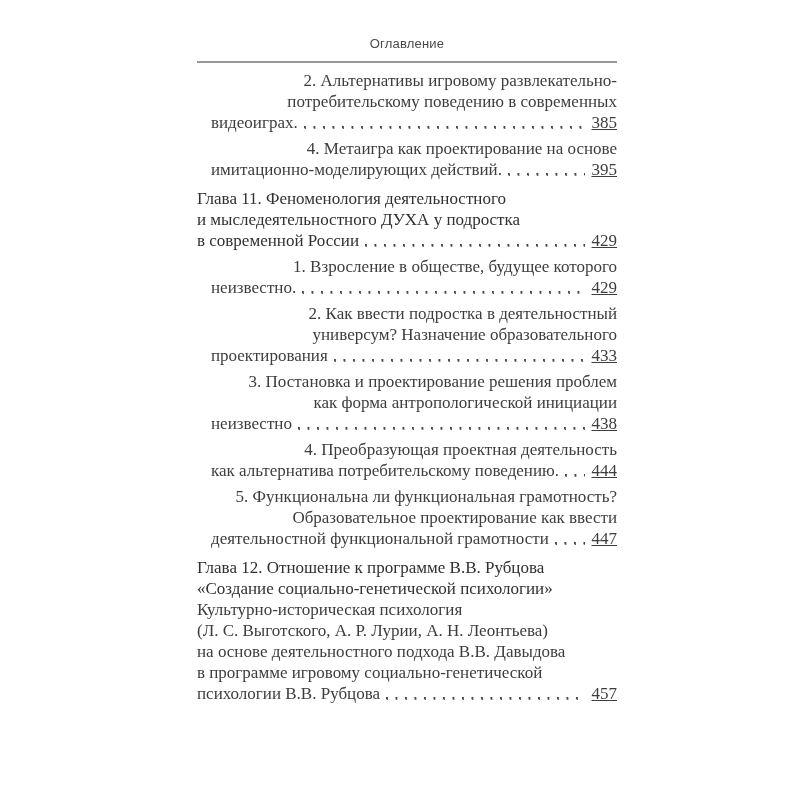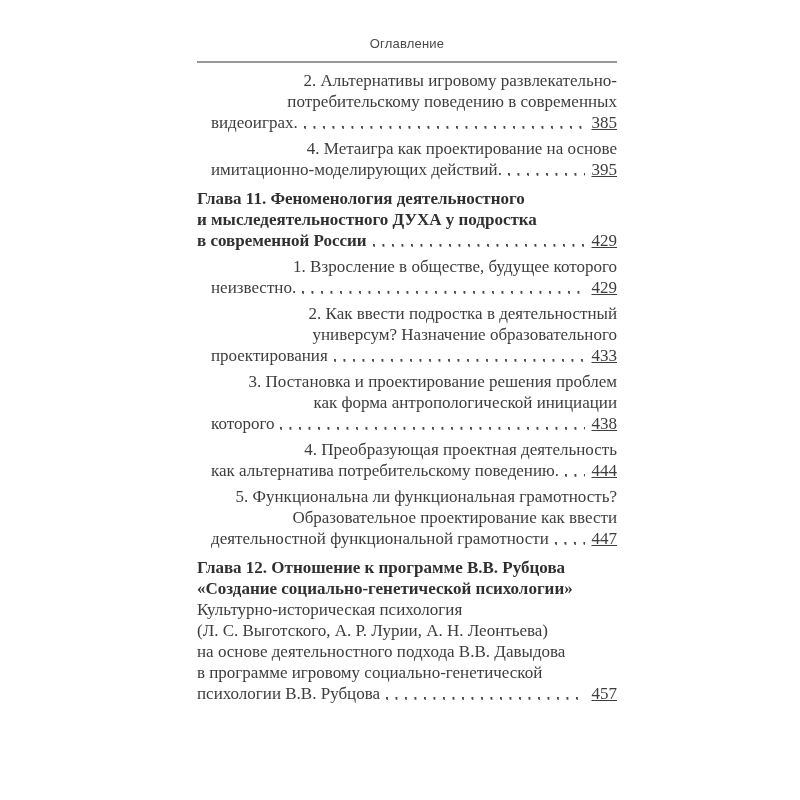--- a/index.html
+++ b/index.html
@@ -37,21 +37,21 @@
     margin-top: 7px;
     font-size: 17px;
     line-height: 21px;
     color: #3d3d3d;
   }
   .entry { margin-top: 5px; }
   .entry.chapter { margin-top: 8px; }
   .entry.section { padding-left: 14px; text-align: right; }
   .line { white-space: nowrap; }
   .b {
-    font-weight: bold;
+    font-weight: normal;
     color: #303030;
   }
   .line.last {
     display: flex;
     white-space: nowrap;
   }
   .line.last .txt { flex: 0 0 auto; }
   .dots {
     flex: 1 1 auto;
     min-width: 10px;
@@ -117,21 +117,21 @@
         <div class="line last">
           <span class="txt">проектирования</span>
           <span class="dots"></span>
           <span class="pg">433</span>
         </div>
       </div>
       <div class="entry section">
         <div class="line">3. Постановка и проектирование решения проблем</div>
         <div class="line">как форма антропологической инициации</div>
         <div class="line last">
-          <span class="txt">которого</span>
+          <span class="txt">неизвестно</span>
           <span class="dots"></span>
           <span class="pg">438</span>
         </div>
       </div>
       <div class="entry section">
         <div class="line">4. Преобразующая проектная деятельность</div>
         <div class="line last">
           <span class="txt">как альтернатива потребительскому поведению.</span>
           <span class="dots"></span>
           <span class="pg">444</span>

